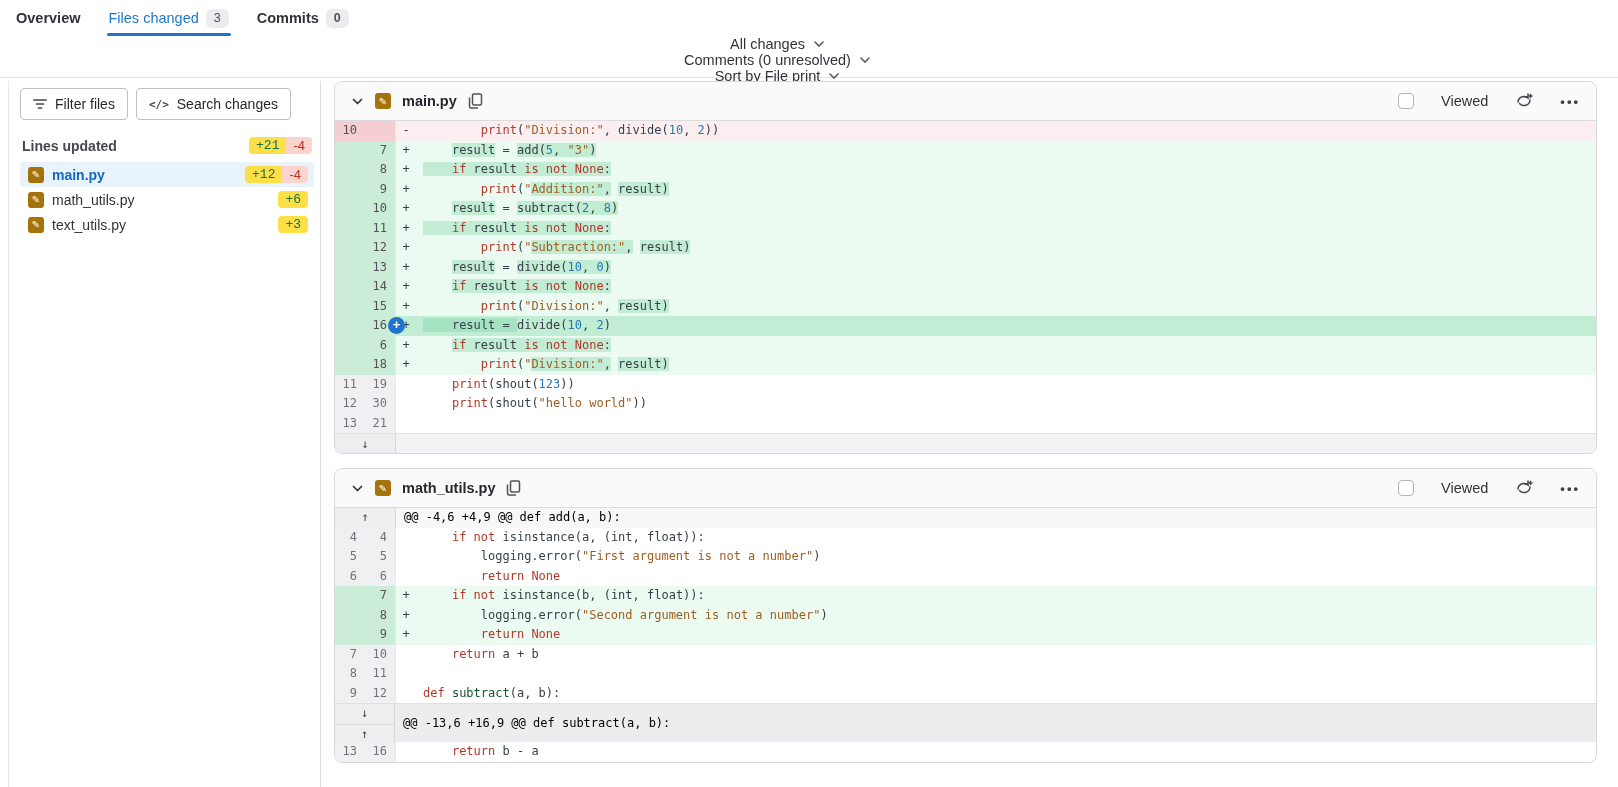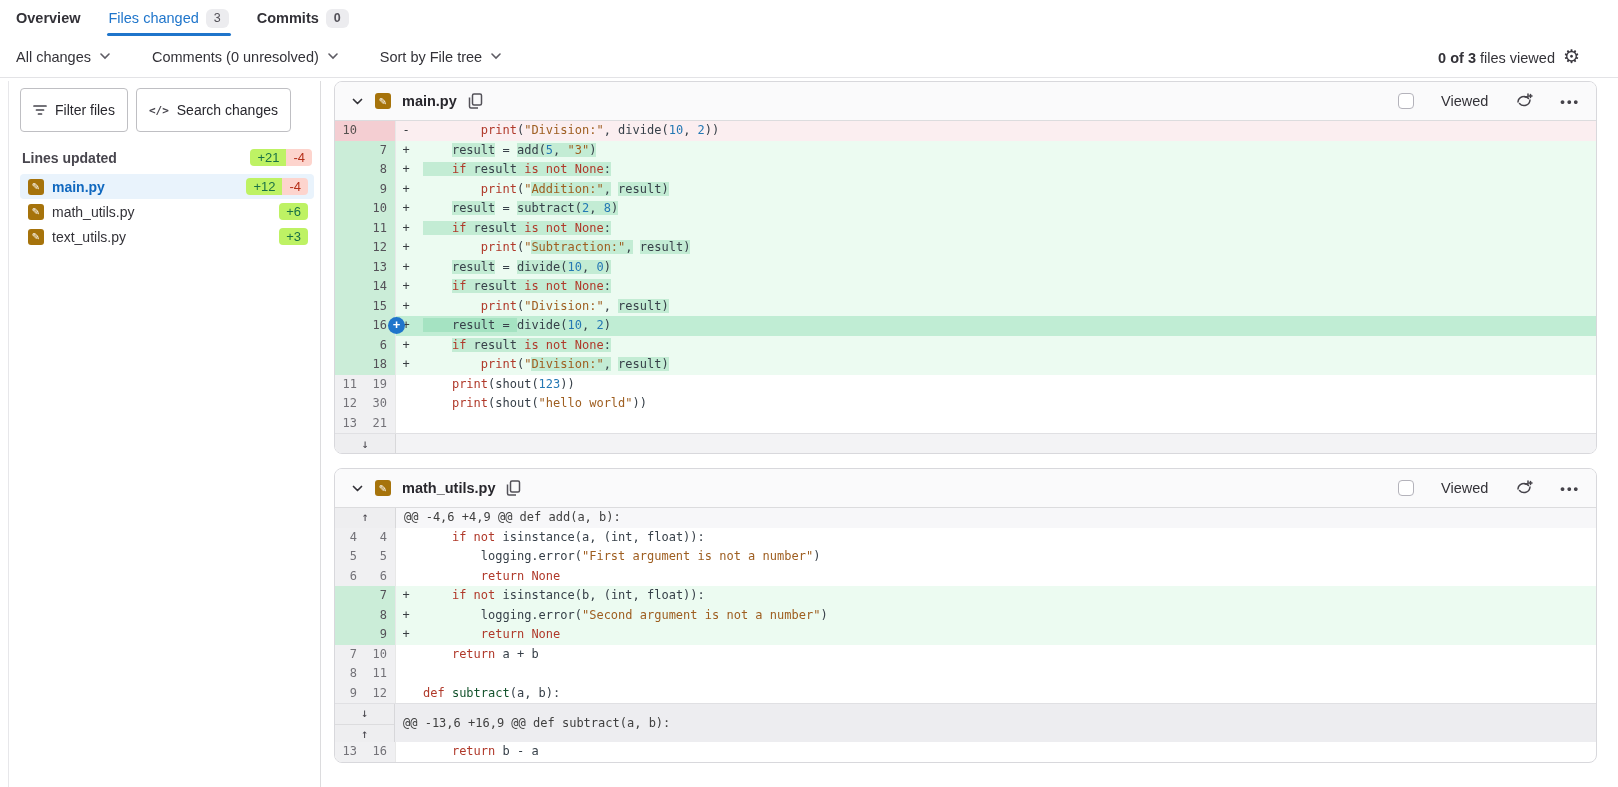--- a/index.html
+++ b/index.html
@@ -11,48 +11,48 @@
   .tab { display:flex; align-items:center; gap:7px; font-size:14.5px; color:#333238;
          height:36px; position:relative; cursor:pointer; text-decoration:none;font-weight:bold; }
   .tab.active { color:#1f75cb; font-weight:500; }
   .tab.active::after { content:""; position:absolute; left:-2px; right:-2px; bottom:0;
                        height:3px; background:#1f75cb; border-radius:2px; }
   .pill { background:#ececef; color:#535158; font-size:12.5px; padding:1px 8px;
           border-radius:6px; line-height:17px; }
 
   
   .toolbar { display:flex; align-items:center; height:42px; padding:0 38px 0 16px;
-             border-bottom:1px solid #e3e3e6; }
+             border-bottom:1px solid #e3e3e6;flex-direction:column; }
   .dropdown { display:flex; align-items:center; gap:9px; font-size:14.5px; color:#333238;
               margin-right:42px; cursor:pointer; }
   .chev { width:10px; height:7px; }
   .toolbar-right { margin-left:auto; display:flex; align-items:flex-end; gap:8px; }
   .viewed-status { font-size:14.5px; color:#333238; }
   .viewed-status b { font-weight:700; }
   .gear { font-size:19px; color:#3a383f; line-height:1; cursor:pointer;
           font-family:"DejaVu Sans", sans-serif; }
 
   
   .content { display:flex; height:709px; overflow:hidden; padding-top:3px; }
   .sidebar { width:312px; flex:0 0 312px; margin-left:8px; border-left:1px solid #e7e7ea;
              padding:7px 6px 0 11px; }
   .splitter { width:1px; background:#dcdcde; flex:0 0 1px; }
   .diffs { flex:1; padding:0 21px 0 13px; overflow:hidden; }
 
   
   .side-buttons { display:flex; gap:8px; }
-  .btn { display:flex; align-items:center; gap:8px; height:44px; padding:0 12px;
+  .btn { display:flex; align-items:center; gap:8px; height:32px; padding:0 12px;
          border:1px solid #bfbfc3; border-radius:4px; background:#fff; font-size:14px;
          color:#28272d; cursor:pointer; }
   .btn .codeglyph { font-family:"DejaVu Sans Mono", monospace; font-size:11px; font-weight:bold; color:#47454d; }
   .lines-updated { display:flex; align-items:center; justify-content:space-between;
                    margin:17px 2px 8px 2px; }
   .lines-updated .lbl { font-size:14px; font-weight:600; color:#48464e; }
-  .badge-add { background:#bef264; color:#1a7146; font-size:13px; padding:1px 7px;
-               border-radius:4px 0 0 4px; }
+  .badge-add { background:#fde047; color:#1a7146; font-size:13px; padding:1px 7px;
+               border-radius:4px 0 0 4px;font-family:Liberation Mono, monospace; }
   .badge-del { background:#fdd4cd; color:#b5301a; font-size:13px; padding:1px 7px;
                border-radius:0 4px 4px 0; }
   .badge-add.solo { border-radius:4px; }
   .file-row { display:flex; align-items:center; gap:8px; height:25px; padding:0 6px 0 8px;
               border-radius:4px; cursor:pointer; font-size:14px; color:#333238; }
   .file-row.selected { background:#e9f3fc; }
   .file-row.selected .fname { color:#1068bf; font-weight:600; }
   .file-row .counts { margin-left:auto; display:flex;text-align:center; }
   .file-icon { width:16px; height:16px; border-radius:3px; background:#a6730b; color:#fff;
                font-size:10px; display:flex; align-items:center; justify-content:center;
@@ -85,21 +85,21 @@
   .rem .gut { background:#f4ced2; color:#56514f; }
   .rem .sign, .rem .codeln { background:#fbeef0; }
   .add .gut { background:#cbedd8; color:#545158; }
   .add .sign, .add .codeln { background:#ecfbf1; }
   .add .hl { background:#c3ecd4; }
   .add.hover .sign, .add.hover .codeln { background:#c0edd4; }
   .add.hover .hl { background:#a5e3c2; }
 
   .hunkrow { background:#f7f7f9; }
   .hunkrow .gutwrap { background:#eeeef0; }
-  .hunk-txt { flex:1; white-space:pre; padding-left:8px; color:#404040; }
+  .hunk-txt { flex:1; white-space:pre; padding-left:8px; color:#000000; }
   .exprow { border-top:1px solid #e0e0e3; background:#f3f3f5; height:20px; line-height:20px; }
   .exprow .gutwrap { background:#eeeef0; }
   .exp2 { border-top:1px solid #e0e0e3; background:#ededf0; height:39px; }
   .exp2 .gcol { display:flex; flex-direction:column; flex:0 0 60px;
                 border-right:1px solid rgba(0,0,0,0.09); }
   .exp2 .gcell { height:19.5px; line-height:19.5px; text-align:center; color:#45434a;
                  background:#eeeef0; cursor:pointer; }
   .exp2 .gcell + .gcell { border-top:1px solid #dcdcde; }
   .exp2 .hunk-txt { line-height:38px; }
 
@@ -139,21 +139,21 @@
         <path d="M1 1l4 4 4-4" fill="none" stroke="#5e5c64" stroke-width="1.6" stroke-linecap="round"></path>
       </svg>
   </div>
   <div class="dropdown">
     <span>Comments (0 unresolved)</span>
     <svg class="chev" viewBox="0 0 10 7">
         <path d="M1 1l4 4 4-4" fill="none" stroke="#5e5c64" stroke-width="1.6" stroke-linecap="round"></path>
       </svg>
   </div>
   <div class="dropdown">
-    <span>Sort by File tree</span>
+    <span>Sort by File print</span>
     <svg class="chev" viewBox="0 0 10 7">
         <path d="M1 1l4 4 4-4" fill="none" stroke="#5e5c64" stroke-width="1.6" stroke-linecap="round"></path>
       </svg>
   </div>
   <div class="toolbar-right">
     <span class="viewed-status"><b>0 of 3</b><span> files viewed</span></span>
     <span class="gear">⚙</span>
   </div>
 </div>
 

